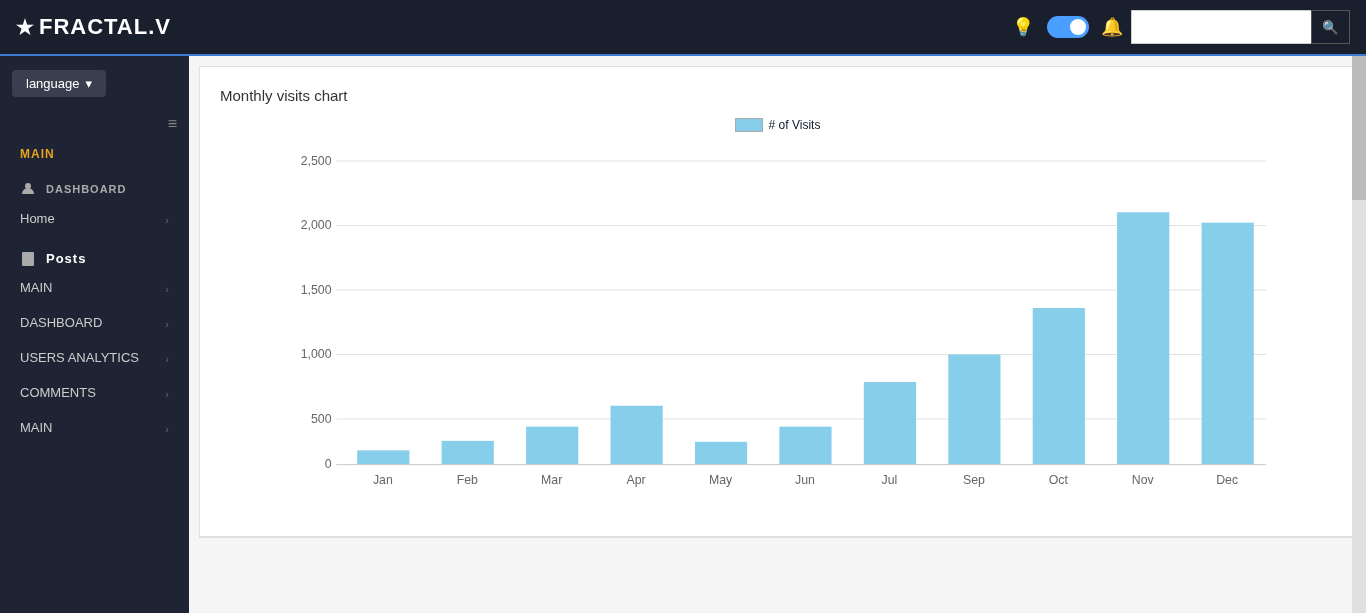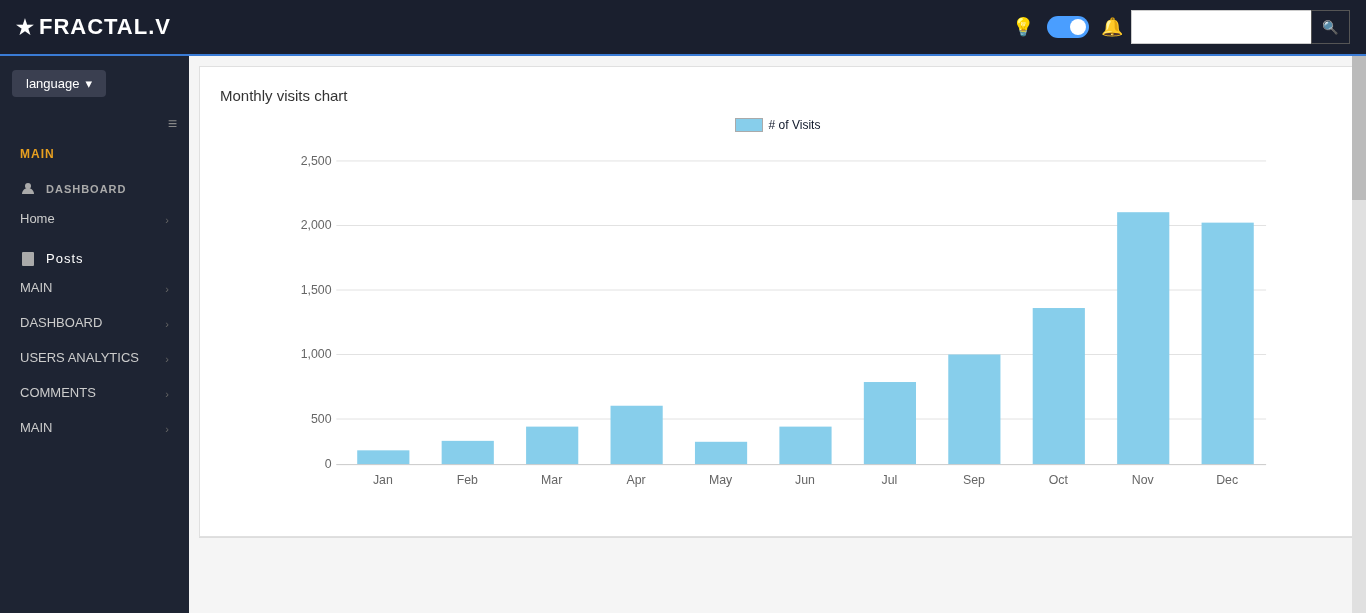--- a/index.html
+++ b/index.html
@@ -272,21 +272,21 @@
       <span class="chevron">›</span>
     </div>
 
     <div class="sidebar-group-label">
       <svg viewBox="0 0 16 16" fill="#aaa">
           <rect x="2" y="2" width="12" height="14" rx="1"></rect>
           <line x1="5" y1="6" x2="11" y2="6" stroke="#aaa"></line>
           <line x1="5" y1="9" x2="11" y2="9" stroke="#aaa"></line>
           <line x1="5" y1="12" x2="9" y2="12" stroke="#aaa"></line>
         </svg>
-      <span style="color:#fff; font-weight:normal; font-size:13px;">Posts</span>
+      <span style="color:#fff; font-weight:bold; font-size:13px;">Posts</span>
     </div>
 
     <div class="sidebar-item">
       <span>MAIN</span>
       <span class="chevron">›</span>
     </div>
     <div class="sidebar-item">
       <span>DASHBOARD</span>
       <span class="chevron">›</span>
     </div>

